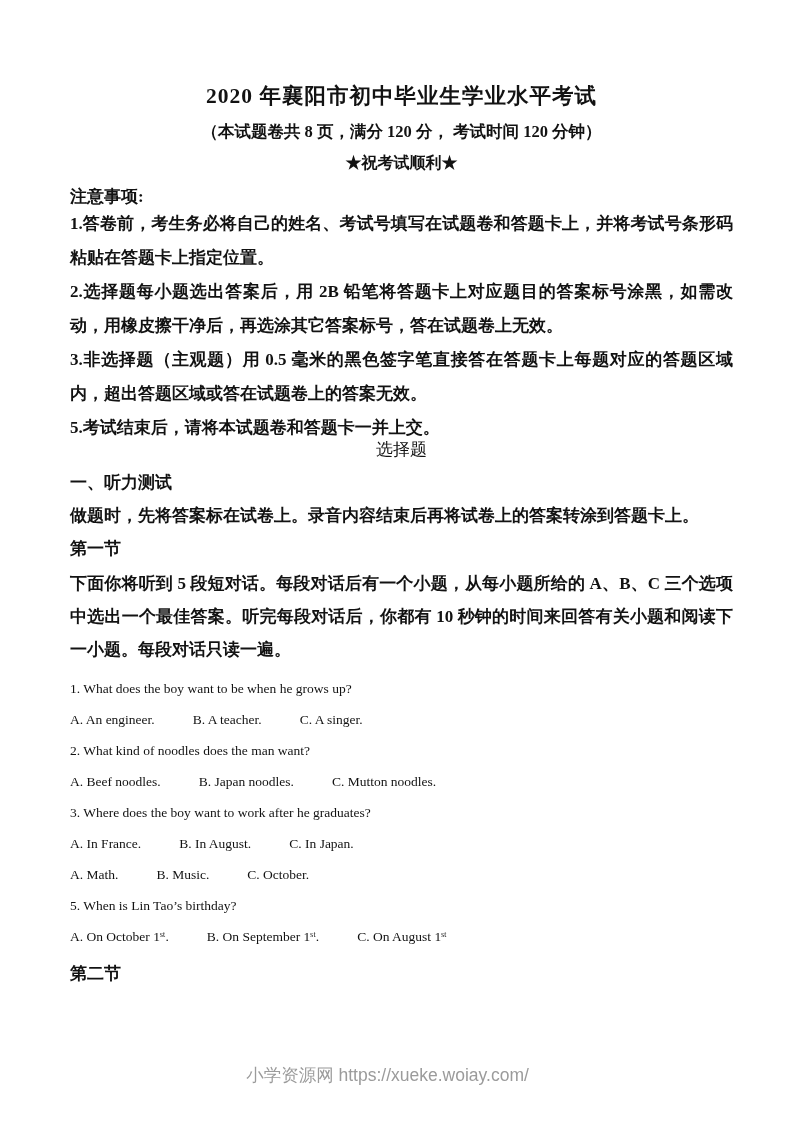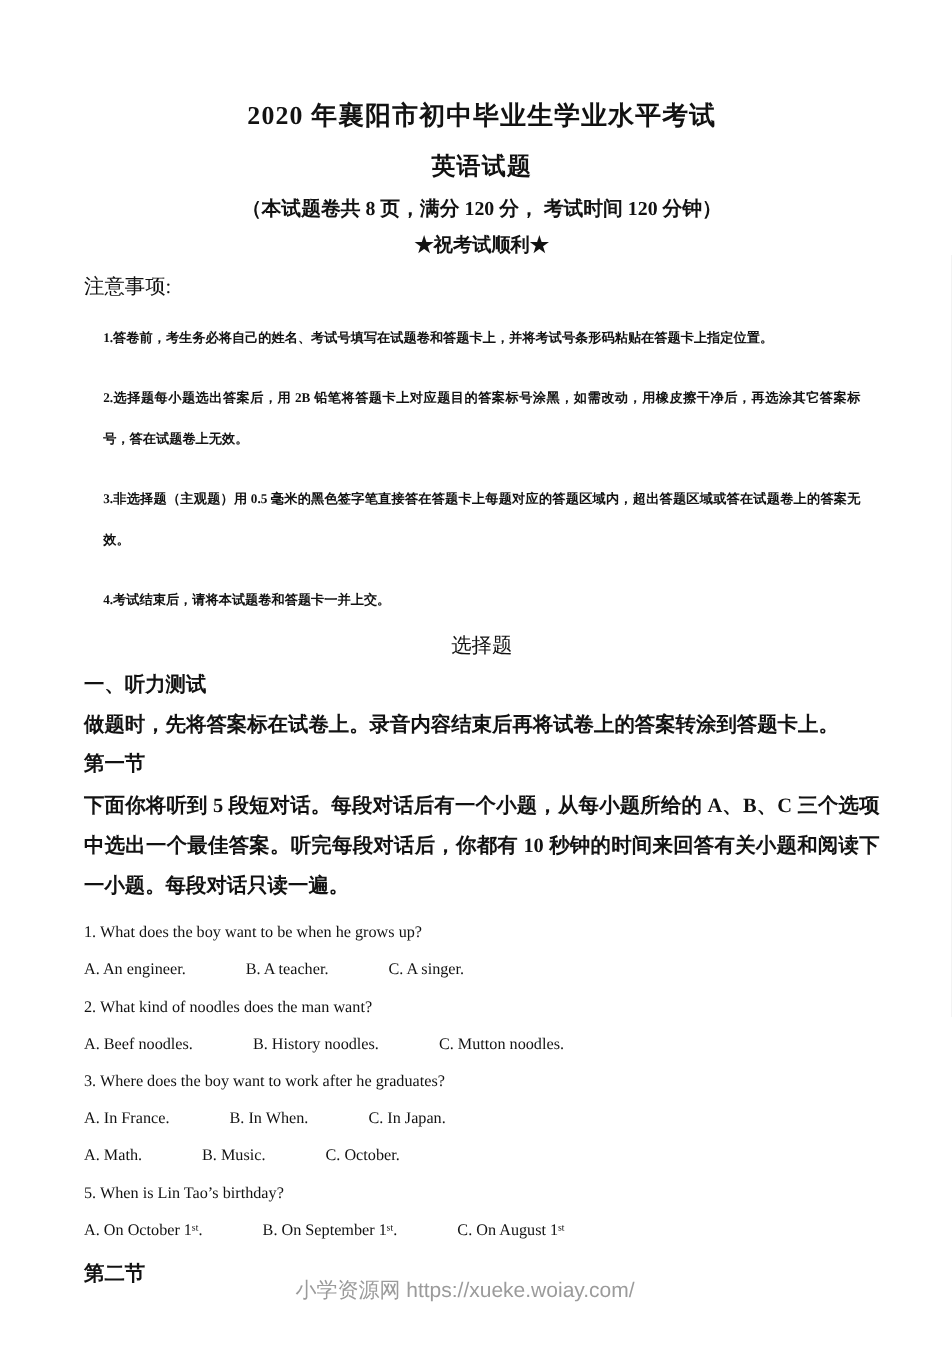--- a/index.html
+++ b/index.html
@@ -48,25 +48,25 @@
     font-size: 16px;
     line-height: 19px;
     font-weight: 700;
     text-align: center;
   }
   
   .notice-heading {
     margin: 15px 0 0 0;
     font-size: 17px;
     line-height: 20px;
-    font-weight: 400;
+    font-weight: 700;
   }
   .notice-item {
-    margin: 16px;
-    font-size: 11px;
+    margin: 0;
+    font-size: 17px;
     line-height: 34px;
     font-weight: 700;
     text-align: justify;
   }
   
   .center-heading {
     margin: -5px 0 0 0;
     font-size: 17px;
     line-height: 20px;
     font-weight: 400;
@@ -94,21 +94,21 @@
   
   .questions { }
   .q-line {
     margin: 15px 0 0 0;
     font-size: 13.5px;
     line-height: 16px;
     font-weight: 400;
   }
   .opt-line {
     display: flex;
-    gap: 50px;
+    gap: 38px;
     margin: 15px 0 0 0;
     font-size: 13.5px;
     line-height: 16px;
     font-weight: 400;
   }
   .opt-line span { white-space: nowrap; }
   .part2-heading {
     margin: 19px 0 0 0;
     font-size: 17px;
     line-height: 20px;
@@ -128,56 +128,55 @@
     font-weight: 400;
   }
 </style>
 </head>
 <body>
 
 <div class="page">
   <div class="content">
 
     <h1 class="exam-title">2020 年襄阳市初中毕业生学业水平考试</h1>
-    <h2 class="exam-subject">英语试题</h2>
     <p class="paper-info">（本试题卷共 8 页，满分 120 分，  考试时间 120 分钟）</p>
     <p class="exam-wish">★祝考试顺利★</p>
 
     <p class="notice-heading">注意事项:</p>
     <p class="notice-item">1.答卷前，考生务必将自己的姓名、考试号填写在试题卷和答题卡上，并将考试号条形码粘贴在答题卡上指定位置。</p>
     <p class="notice-item">2.选择题每小题选出答案后，用 2B 铅笔将答题卡上对应题目的答案标号涂黑，如需改动，用橡皮擦干净后，再选涂其它答案标号，答在试题卷上无效。</p>
     <p class="notice-item">3.非选择题（主观题）用 0.5 毫米的黑色签字笔直接答在答题卡上每题对应的答题区域内，超出答题区域或答在试题卷上的答案无效。</p>
-    <p class="notice-item">4.考试结束后，请将本试题卷和答题卡一并上交。</p>
+    <p class="notice-item">5.考试结束后，请将本试题卷和答题卡一并上交。</p>
 
     <p class="center-heading">选择题</p>
     <p class="left-heading">一、听力测试</p>
     <p class="listening-note">做题时，先将答案标在试卷上。录音内容结束后再将试卷上的答案转涂到答题卡上。</p>
     <p class="left-heading">第一节</p>
     <p class="part-instructions">下面你将听到 5 段短对话。每段对话后有一个小题，从每小题所给的 A、B、C 三个选项中选出一个最佳答案。听完每段对话后，你都有 10 秒钟的时间来回答有关小题和阅读下一小题。每段对话只读一遍。</p>
 
     <div class="questions">
 
       <p class="q-line">1. What does the boy want to be when he grows up?</p>
       <div class="opt-line">
         <span>A. An engineer.</span>
         <span>B. A teacher.</span>
         <span>C. A singer.</span>
       </div>
 
       <p class="q-line">2. What kind of noodles does the man want?</p>
       <div class="opt-line">
         <span>A. Beef noodles.</span>
-        <span>B. History noodles.</span>
+        <span>B. Japan noodles.</span>
         <span>C. Mutton noodles.</span>
       </div>
 
       <p class="q-line">3. Where does the boy want to work after he graduates?</p>
       <div class="opt-line">
         <span>A. In France.</span>
-        <span>B. In When.</span>
+        <span>B. In August.</span>
         <span>C. In Japan.</span>
       </div>
 
       <div class="opt-line">
         <span>A. Math.</span>
         <span>B. Music.</span>
         <span>C. October.</span>
       </div>
 
       <p class="q-line">5. When is Lin Tao’s birthday?</p>

